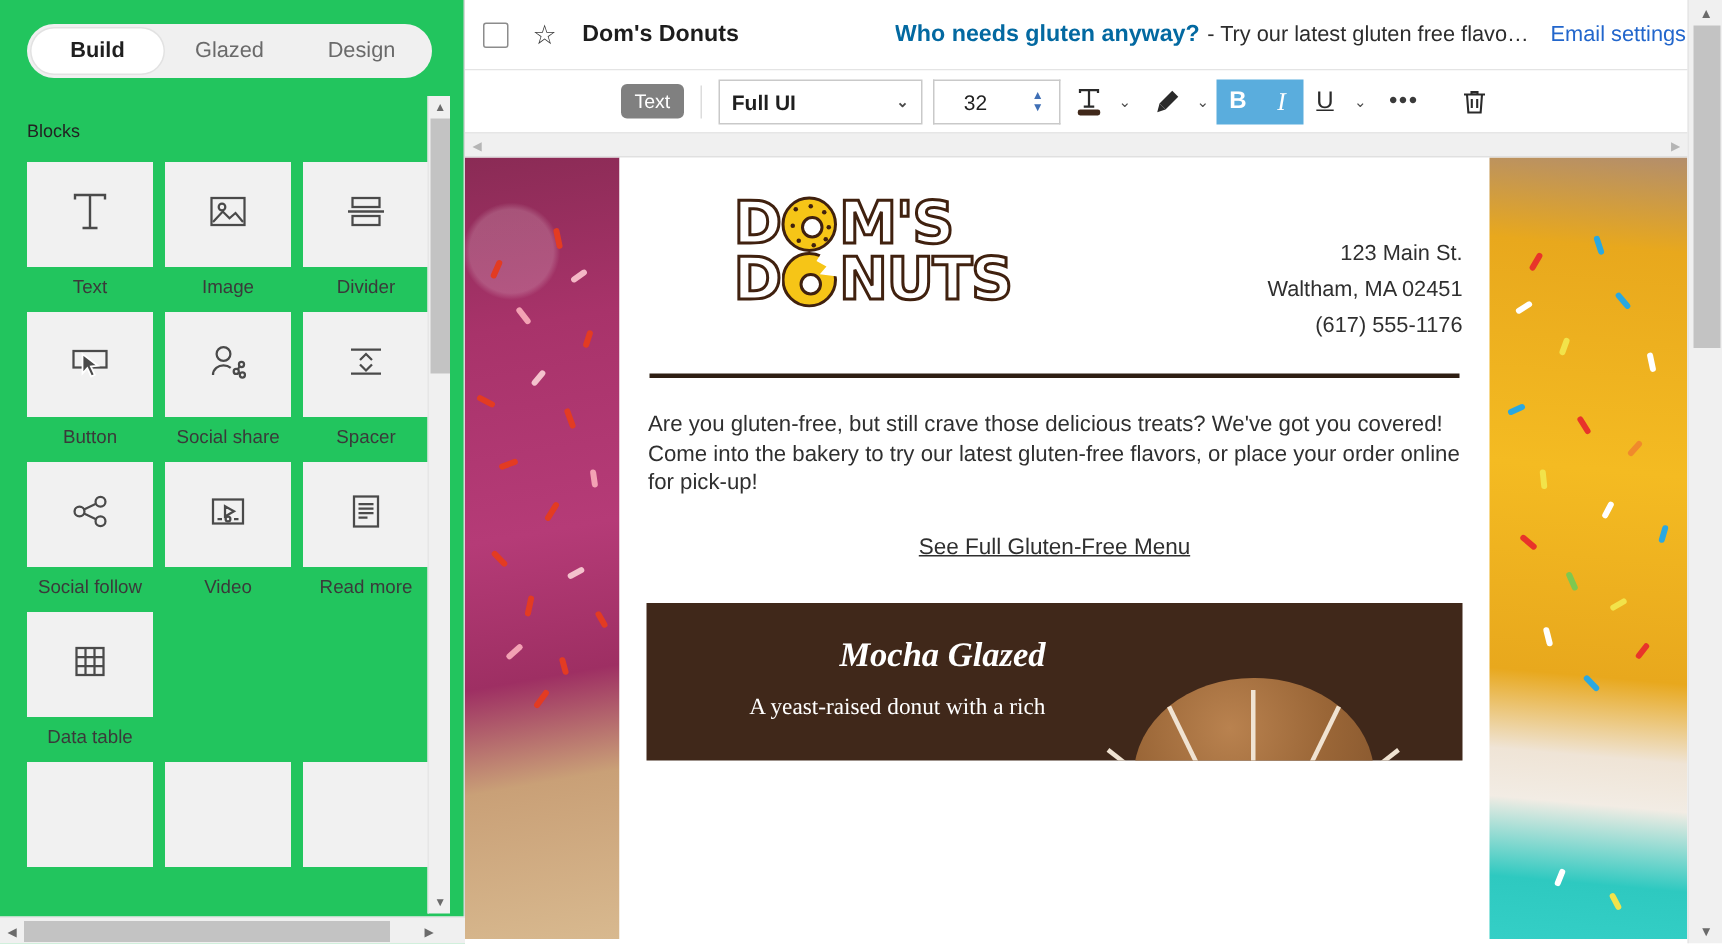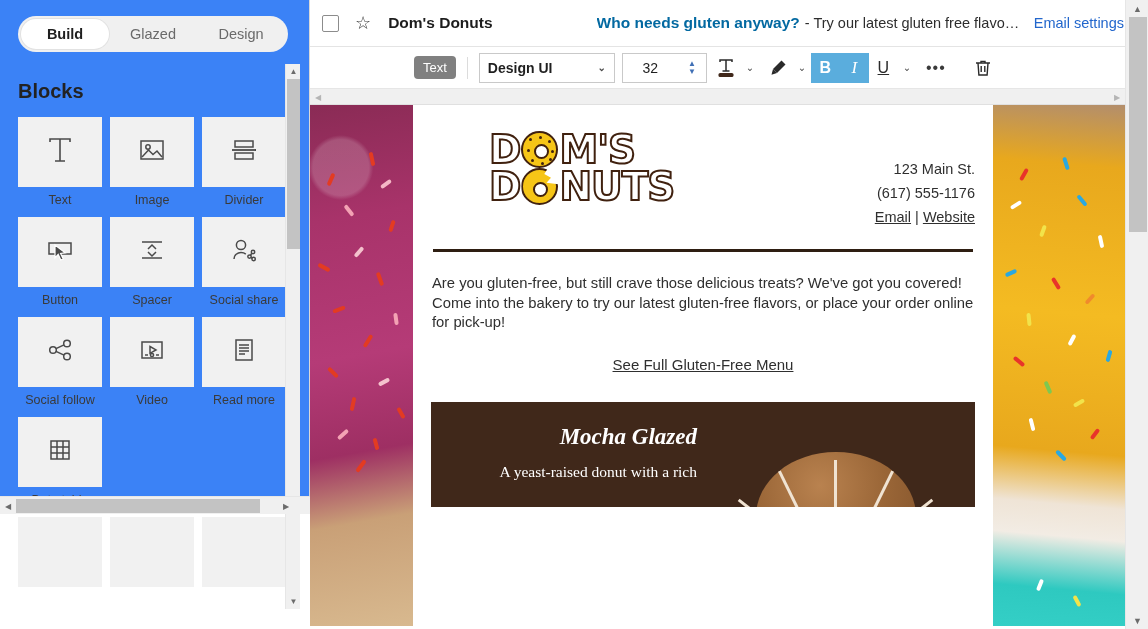--- a/index.html
+++ b/index.html
@@ -7,22 +7,22 @@
     width: 1148px; height: 629px;
     overflow: hidden;
     font-family: "Liberation Sans", sans-serif;
     background: #ffffff;
   }
   #app { position: relative; width: 1148px; height: 629px; display: flex; }
 
   
   #sidebar {
     position: relative;
-    width: 310px; height: 514px;
-    background: #3b82f6;
+    width: 310px; height: 629px;
+    background: #22c55e;
     border-right: 1px solid #d8d8d8;
     flex: 0 0 310px;
   }
   .seg-wrap {
     padding: 16px 18px 8px 18px;
   }
   .segmented {
     display: inline-flex;
     background: #f0f0f0;
     border-radius: 20px;
@@ -48,22 +48,22 @@
   .sb-scroll {
     position: absolute;
     top: 64px; left: 0;
     width: 294px;
     height: 545px;
     overflow: hidden;
     padding-left: 18px;
     padding-top: 16px;
   }
   .sec-title {
-    font-size: 20px;
-    font-weight: bold;
+    font-size: 12px;
+    font-weight: normal;
     color: #222;
     margin-bottom: 14px;
   }
   .blk-grid {
     display: grid;
     grid-template-columns: repeat(3, 84px);
     column-gap: 8px;
     row-gap: 0px;
   }
   .blk {
@@ -569,43 +569,43 @@
               </svg>
             </span>
           </div>
           <div class="blk-label">Button</div>
         </div>
 
         <div class="blk">
           <div class="blk-tile">
             <span>
               <svg width="32" height="32" viewBox="0 0 32 32" fill="none" stroke="#4a4a4a" stroke-width="1.5">
-                <path d="M6 8 H26 M6 24 H26"></path>
-                <path d="M12 15 l4-4 4 4"></path>
-                <path d="M12 18 l4 4 4-4"></path>
-              </svg>
-            </span>
-          </div>
-          <div class="blk-label">Spacer</div>
-        </div>
-
-        <div class="blk">
-          <div class="blk-tile">
-            <span>
-              <svg width="32" height="32" viewBox="0 0 32 32" fill="none" stroke="#4a4a4a" stroke-width="1.5">
                 <circle cx="13" cy="11" r="4.6"></circle>
                 <path d="M6 25 c0-4 3.5-6.4 7-6.4 2 0 3.6 .6 4.8 1.6"></path>
                 <circle cx="25" cy="18" r="1.7"></circle>
                 <circle cx="21.5" cy="22.6" r="1.7"></circle>
                 <circle cx="25.6" cy="25" r="1.7"></circle>
                 <path d="M23.6 19.3 l-1 2 M23.1 23.4 l1.2 1"></path>
               </svg>
             </span>
           </div>
           <div class="blk-label">Social share</div>
+        </div>
+
+        <div class="blk">
+          <div class="blk-tile">
+            <span>
+              <svg width="32" height="32" viewBox="0 0 32 32" fill="none" stroke="#4a4a4a" stroke-width="1.5">
+                <path d="M6 8 H26 M6 24 H26"></path>
+                <path d="M12 15 l4-4 4 4"></path>
+                <path d="M12 18 l4 4 4-4"></path>
+              </svg>
+            </span>
+          </div>
+          <div class="blk-label">Spacer</div>
         </div>
 
         <div class="blk">
           <div class="blk-tile">
             <span>
               <svg width="32" height="32" viewBox="0 0 32 32" fill="none" stroke="#4a4a4a" stroke-width="1.5">
                 <circle cx="9" cy="16" r="3.3"></circle>
                 <circle cx="23" cy="9.5" r="3.3"></circle>
                 <circle cx="23" cy="22.5" r="3.3"></circle>
                 <path d="M12 14.6 L20 10.9 M12 17.4 L20 21.1"></path>
@@ -693,21 +693,21 @@
         <span class="hdr-prev">- Try our latest gluten free flavor…</span>
       </div>
       <div class="hdr-link">Email settings</div>
     </div>
 
     <div id="toolbar">
       <div class="tb-badge">Text</div>
       <div class="tb-sep"></div>
 
       <div class="tb-select">
-        <span class="lab">Design UI</span>
+        <span class="lab">Full UI</span>
         <span class="caret">⌄</span>
       </div>
 
       <div class="tb-num">32</div>
       <div class="tb-spin">
         <span>▲</span>
         <span>▼</span>
       </div>
 
       <div class="tb-icon">
@@ -794,24 +794,22 @@
             </div>
             <div class="logo-row">
               <span>D</span>
               <span class="donut-bite"></span>
               <span>NUTS</span>
             </div>
           </div>
 
           <div class="contact">
             <div>123 Main St.</div>
+            <div>Waltham, MA 02451</div>
             <div>(617) 555-1176</div>
-            <div>
-              <a>Email</a><span> | </span><a>Website</a>
-            </div>
           </div>
         </div>
 
         <div class="hr-brown"></div>
 
 
         <div class="para">Are you gluten-free, but still crave those delicious treats? We've got you covered! Come into the bakery to try our latest gluten-free flavors, or place your order online for pick-up!</div>
 
         <div class="menu-link">
           <span>See Full Gluten-Free Menu</span>

